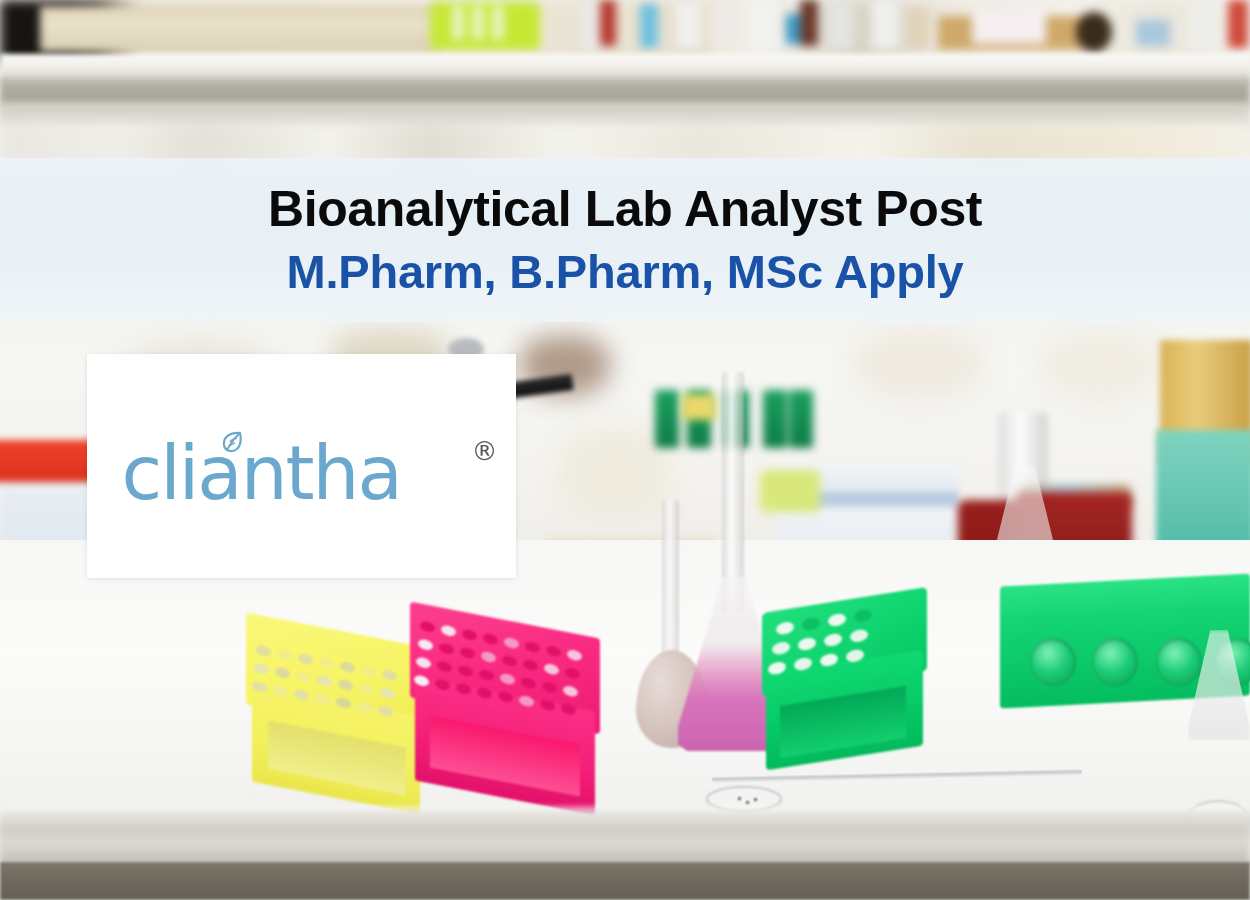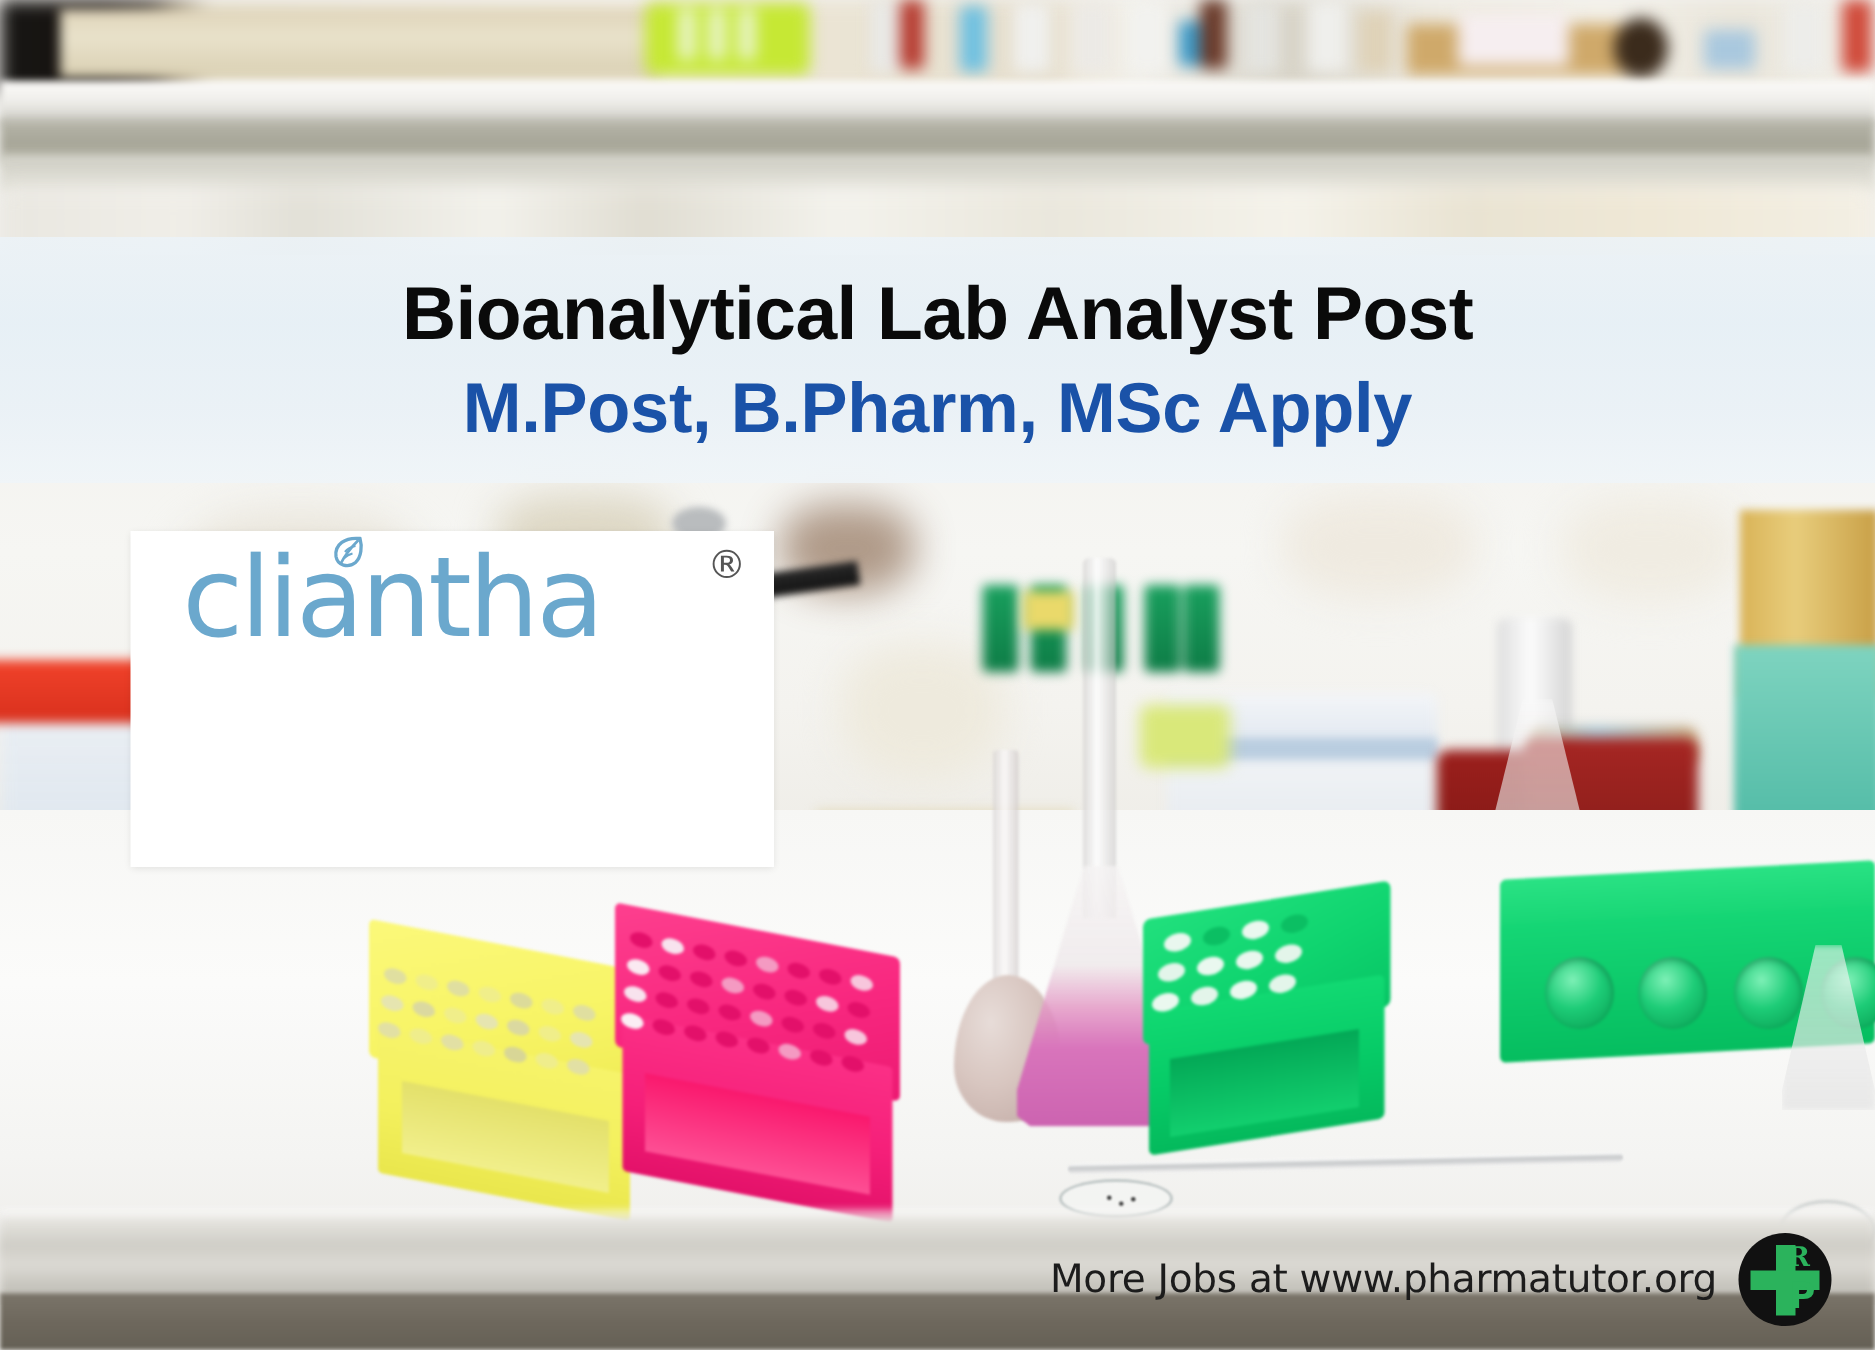--- a/index.html
+++ b/index.html
@@ -457,21 +457,21 @@
   .logo-card {
     position: absolute;
     left: 87px;
     top: 354px;
     width: 429px;
     height: 224px;
     background: #ffffff;
     display: flex;
     flex-direction: column;
     align-items: center;
-    justify-content: flex-start;
+    justify-content: flex-end;
     box-shadow: 0 1px 5px rgba(0,0,0,.10);
   }
   .logo-inner { position: relative; width: 360px; height: 150px; }
   .logo-word-1 {
     position: absolute; left: 0; top: 2px;
     font-size: 74px;
     font-weight: normal;
     color: #6ba8cd;
     letter-spacing: -2px;
     font-family: "DejaVu Sans", sans-serif;
@@ -764,39 +764,30 @@
     </div>
     <div class="watchglass"></div>
 
     <div class="wrap"></div>
     <div class="bench-front-lip"></div>
     <div class="bench-bottom-strip"></div>
   </div>
 
   <div class="banner">
     <div class="banner-title">Bioanalytical Lab Analyst Post</div>
-    <div class="banner-subtitle">M.Post, B.Pharm, MSc Apply</div>
+    <div class="banner-subtitle">M.Pharm, B.Pharm, MSc Apply</div>
   </div>
 
   <div class="logo-card">
     <div class="logo-inner">
       <div class="logo-word-1">cliantha</div>
       <svg class="logo-leaf" viewBox="0 0 26 26">
         <path d="M22 3 C12 2 5 7 6 15 C7 21 14 23 19 19 C23 15.5 23.5 8 22 3 Z" fill="none" stroke="#6ba8cd" stroke-width="2.2"></path>
         <path d="M21 4 C16 9 12 14 9 20" fill="none" stroke="#6ba8cd" stroke-width="1.8"></path>
         <path d="M19 8 C16 8.5 13.5 10 12 12" fill="none" stroke="#6ba8cd" stroke-width="1.5"></path>
         <path d="M17 13 C15 13.5 13 14.5 11.5 16" fill="none" stroke="#6ba8cd" stroke-width="1.5"></path>
       </svg>
       <div class="logo-reg">®</div>
     </div>
   </div>
 
-  <div class="footer">
-    <div class="footer-text">More Jobs at www.pharmatutor.org</div>
-    <div class="pt-logo">
-      <div class="pt-cross-v"></div>
-      <div class="pt-cross-h"></div>
-      <div class="pt-r">R</div>
-      <div class="pt-p">P</div>
-    </div>
-  </div>
 
 </div>
 
 </body></html>

